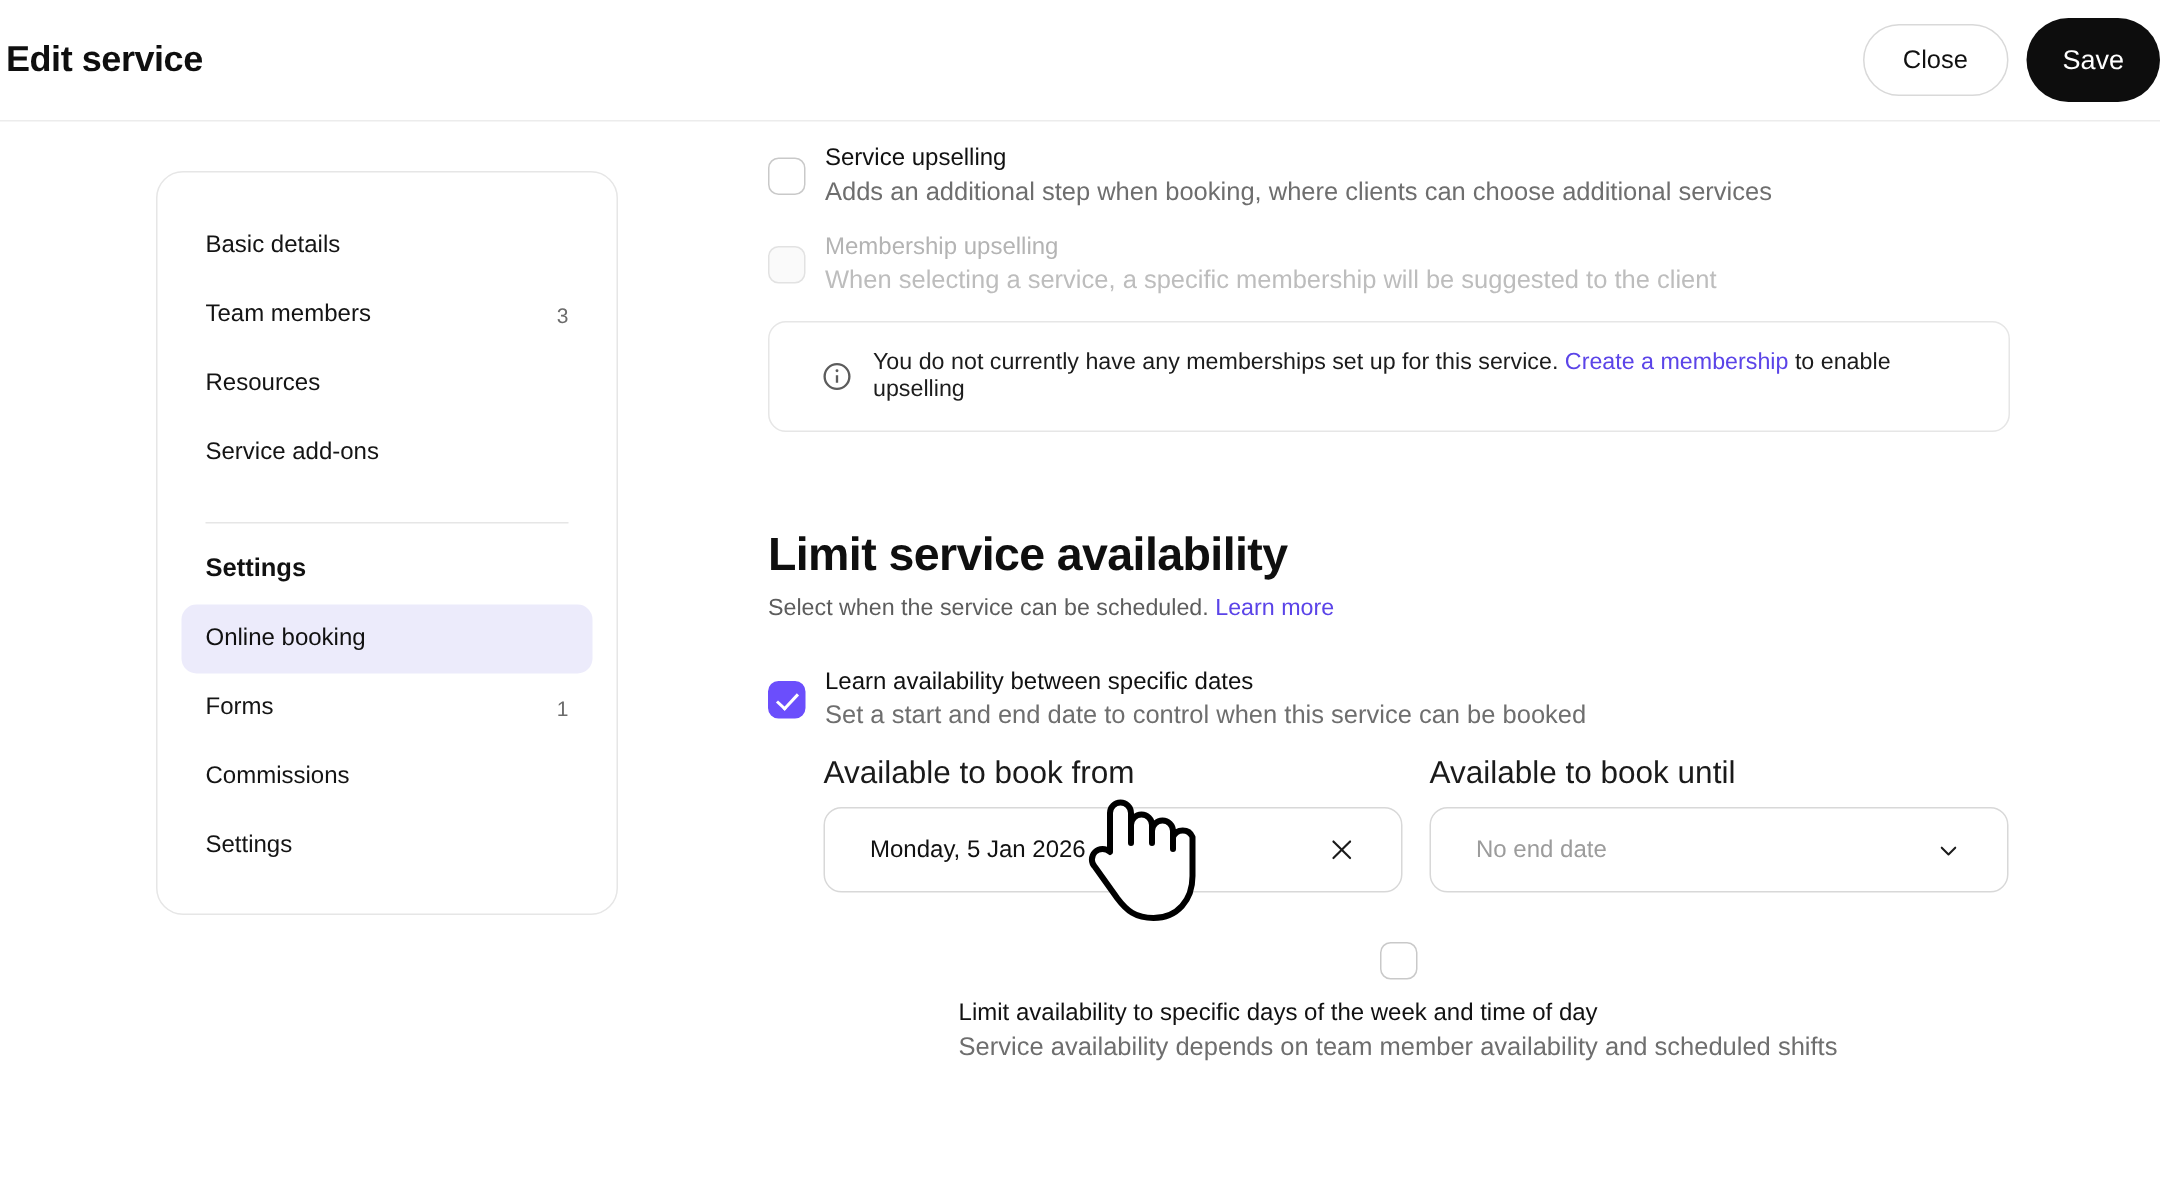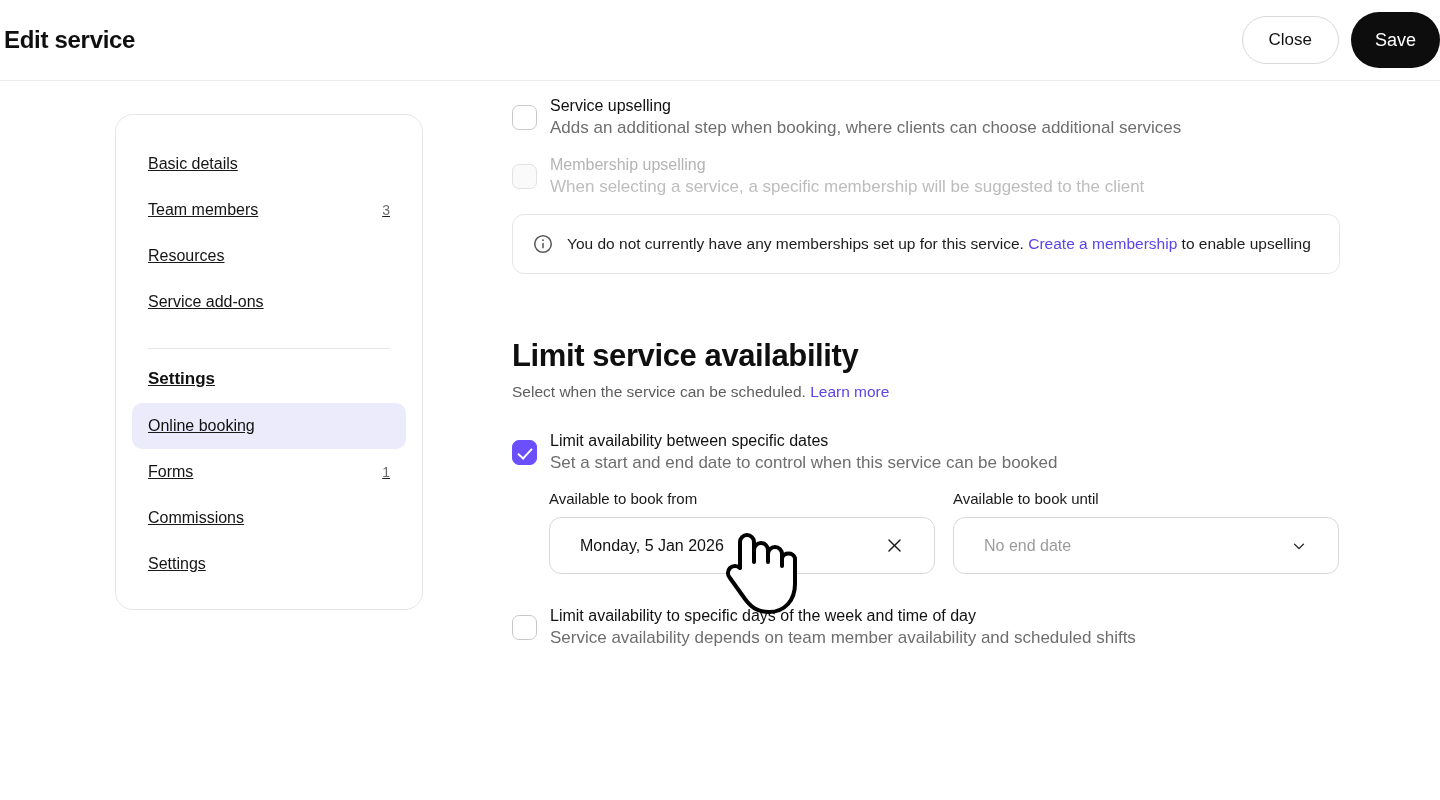--- a/index.html
+++ b/index.html
@@ -60,29 +60,28 @@
     color: #ffffff;
     font-size: 18px;
     font-weight: 500;
     cursor: pointer;
     font-family: "Liberation Sans", sans-serif;
   }
 
   
   .sidebar {
     position: absolute;
-    left: 115px;
+    left: 104px;
     top: 114px;
     width: 308px;
     height: 496px;
     border: 1px solid #e6e6e6;
     border-radius: 18px;
     background: #ffffff;
     padding: 26px 16px 16px 16px;
-    text-decoration: underline;
   }
   .nav-item {
     height: 46px;
     display: flex;
     align-items: center;
     padding: 0 16px;
     border-radius: 10px;
     font-size: 16px;
     color: #141414;
     cursor: pointer;
@@ -169,21 +168,21 @@
     margin-top: 3px;
     line-height: 18px;
   }
   .check-desc.muted { color: #bdbdbd; }
 
   
   .info-box {
     margin-top: 10px;
     border: 1px solid #e6e6e6;
     border-radius: 12px;
-    padding: 18px 19px;
+    padding: 18px 34px;
     display: flex;
     align-items: center;
     gap: 13px;
     font-size: 15.5px;
     color: #1c1c1c;
     width: 828px;
   }
   .info-icon {
     width: 22px; height: 22px;
     flex: 0 0 auto;
@@ -211,41 +210,41 @@
 
   
   .fields {
     display: flex;
     gap: 18px;
     margin-top: 16px;
     margin-left: 37px;
   }
   .field { width: 386px; }
   .field-label {
-    font-size: 15px;
+    font-size: 21px;
     color: #1a1a1a;
     margin-bottom: 10px;
     font-weight: 400;
   }
   .field-box {
     height: 57px;
     border: 1px solid #d8d8d8;
     border-radius: 12px;
     display: flex;
     align-items: center;
     padding: 0 30px;
     font-size: 16px;
     color: #111111;
     background: #ffffff;
     cursor: pointer;
   }
   .field-box.placeholder { color: #9c9c9c; }
   .field-icon { margin-left: auto; color: #333; display: flex; align-items: center; }
 
-  .bottom-check { margin-top: 32px; }
+  .bottom-check { margin-top: 32px; flex-direction: column; }
 
   
   .cursor {
     position: absolute;
     left: 718px;
     top: 528px;
     width: 80px;
     height: 86px;
     pointer-events: none;
   }
@@ -336,21 +335,21 @@
 
   <div class="section-title">Limit service availability</div>
   <div class="section-sub">
     <span>Select when the service can be scheduled.</span>
     <a class="link">Learn more</a>
   </div>
 
   <div class="check-row">
     <div class="checkbox checked"></div>
     <div class="check-text">
-      <div class="check-label">Limit availability between specific dates</div>
+      <div class="check-label">Learn availability between specific dates</div>
       <div class="check-desc">Set a start and end date to control when this service can be booked</div>
     </div>
   </div>
 
   <div class="fields">
     <div class="field">
       <div class="field-label">Available to book from</div>
       <div class="field-box">
         <span>Monday, 5 Jan 2026</span>
         <span class="field-icon">

